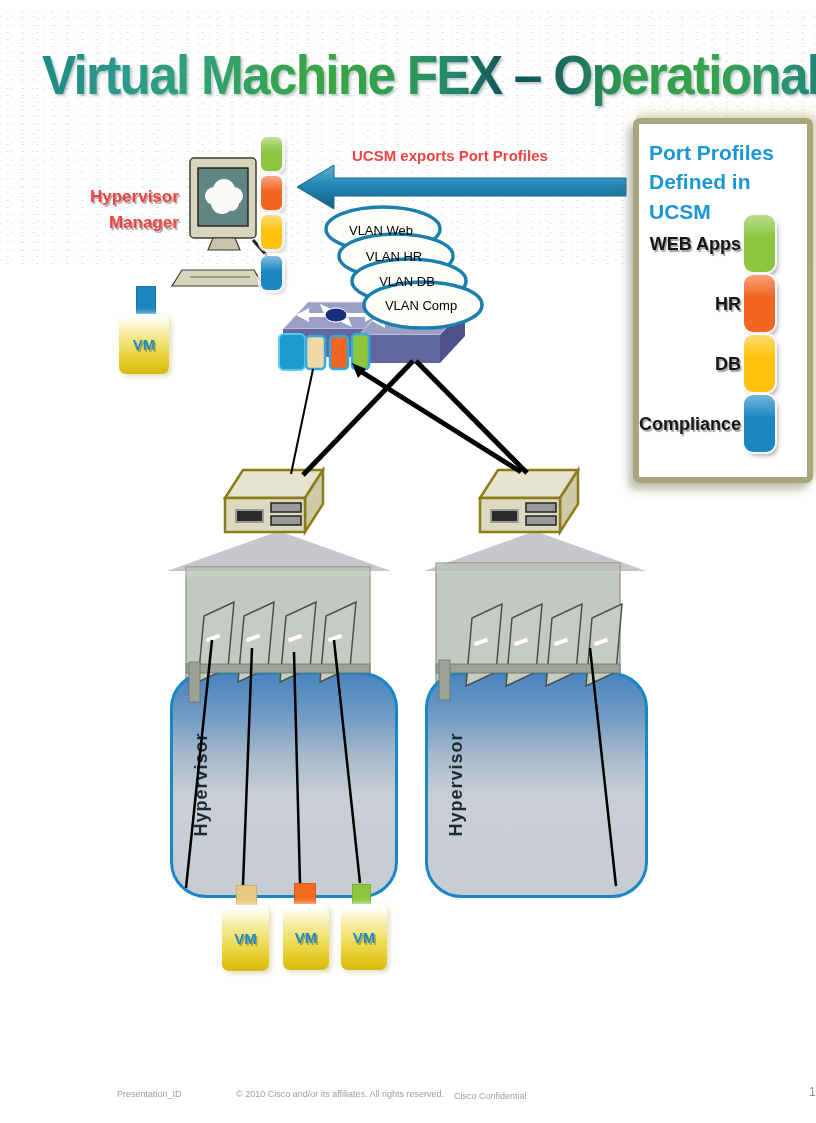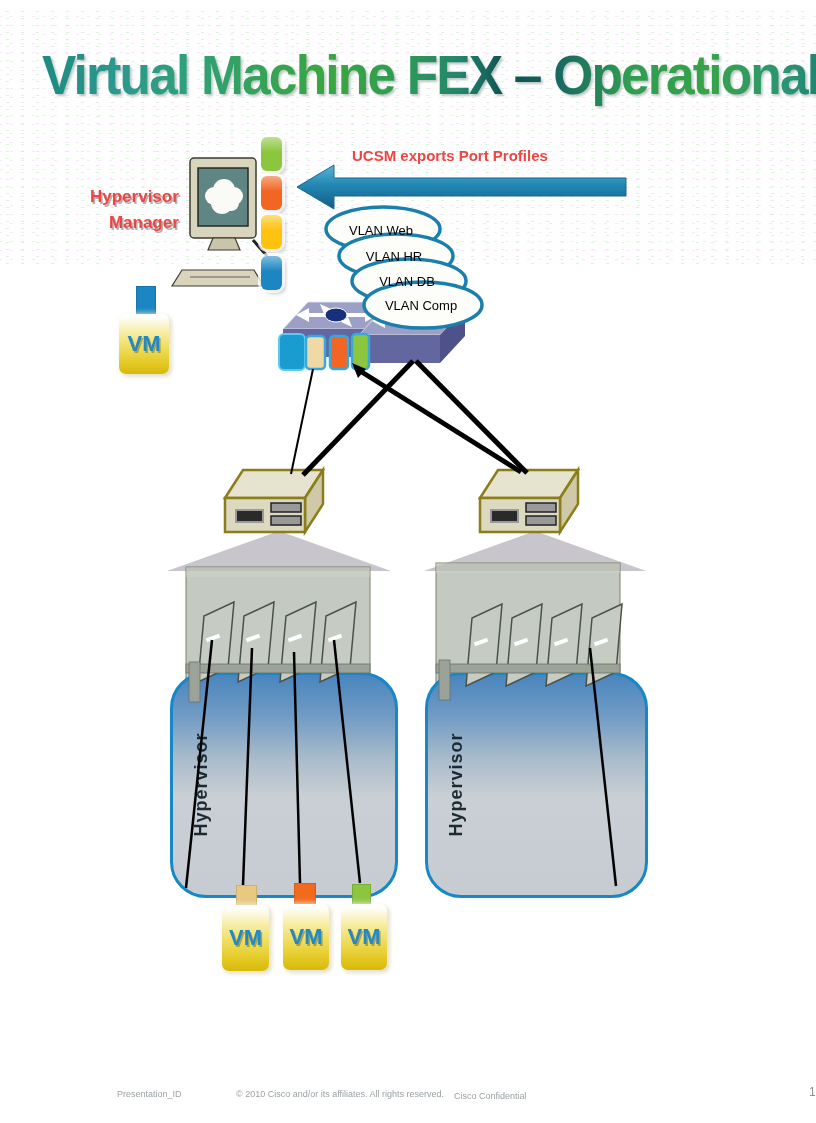--- a/index.html
+++ b/index.html
@@ -30,21 +30,21 @@
   .vlan-label{font-size:13px;font-weight:normal;transform:translate(-50%,-50%);z-index:4;position:absolute;}
   
   .mini-chip{position:absolute;z-index:4;width:21px;height:34px;border-radius:6px;
     box-shadow:0 0 0 3px rgba(255,255,255,.75),3px 3px 4px rgba(0,0,0,.28);
     background-image:linear-gradient(180deg,rgba(255,255,255,.45),rgba(255,255,255,0) 45%);}
   
   .vm-tab{position:absolute;z-index:4;border:1px solid rgba(0,0,0,.12);}
   .vm-box{position:absolute;z-index:4;border-radius:7px;display:flex;align-items:center;justify-content:center;
     background:linear-gradient(180deg,#FFFFFF 4%,#F6ECA0 32%,#ECD94E 62%,#E2C51D 86%,#D6B80E 100%);
     box-shadow:0 0 6px rgba(255,255,255,.9),2px 2px 4px rgba(170,160,80,.55);}
-  .vm-box span{font-weight:bold;font-size:22px;color:#2289C8;text-shadow:1.5px 1.5px 0 rgba(90,90,40,.45);}
+  .vm-box span{font-weight:bold;font-size:15px;color:#2289C8;text-shadow:1.5px 1.5px 0 rgba(90,90,40,.45);}
   
   .blob{position:absolute;z-index:2;border:3px solid #1787C8;border-radius:36px;
     background:linear-gradient(180deg,#4A85BE 0%,#6F9AC4 18%,#A9BBCB 38%,#C9CFD4 55%,#C6CCD1 100%);}
   .blob-label{position:absolute;left:-57px;top:99px;width:170px;text-align:center;
     transform:rotate(-90deg);font-size:18px;font-weight:bold;color:#1C2B33;letter-spacing:1px;}
   
   .panel{position:absolute;left:633px;top:118px;width:180px;height:365px;z-index:4;
     background:#fff;border:6px solid #A9A67D;border-radius:7px;box-sizing:border-box;
     box-shadow:-5px 7px 9px rgba(120,120,90,.45),4px -4px 10px rgba(190,185,130,.6);}
   .panel-title{position:absolute;left:10px;top:14px;width:152px;font-size:21px;font-weight:bold;
@@ -256,19 +256,31 @@
   <div class="vm-box" style="left:222px;top:905px;width:47px;height:66px;">
     <span>VM</span>
   </div>
   <div class="vm-box" style="left:283px;top:904px;width:46px;height:66px;">
     <span>VM</span>
   </div>
   <div class="vm-box" style="left:341px;top:904px;width:46px;height:66px;">
     <span>VM</span>
   </div>
 
+  <div class="panel">
+    <div class="panel-title pre">Port Profiles
+Defined in UCSM</div>
+    <div class="panel-item-label" style="top:110px;">WEB Apps</div>
+    <div class="panel-item-label" style="top:170px;">HR</div>
+    <div class="panel-item-label" style="top:230px;">DB</div>
+    <div class="panel-item-label" style="top:290px;">Compliance</div>
+    <div class="panel-chip" style="top: 91px; background-color: rgb(140, 198, 62);"></div>
+    <div class="panel-chip" style="top: 151px; background-color: rgb(242, 101, 34);"></div>
+    <div class="panel-chip" style="top: 211px; background-color: rgb(255, 194, 14);"></div>
+    <div class="panel-chip" style="top: 271px; background-color: rgb(27, 134, 194);"></div>
+  </div>
 
   <div class="footer" style="left:78px;top:1089px;">Presentation_ID</div>
   <div class="footer" style="left:197px;top:1089px;">© 2010 Cisco and/or its affiliates. All rights reserved.</div>
   <div class="footer" style="left:415px;top:1091px;">Cisco Confidential</div>
   <div class="footer page-num" style="left:770px;top:1085px;">10</div>
 
 </div>
 
 </body></html>

